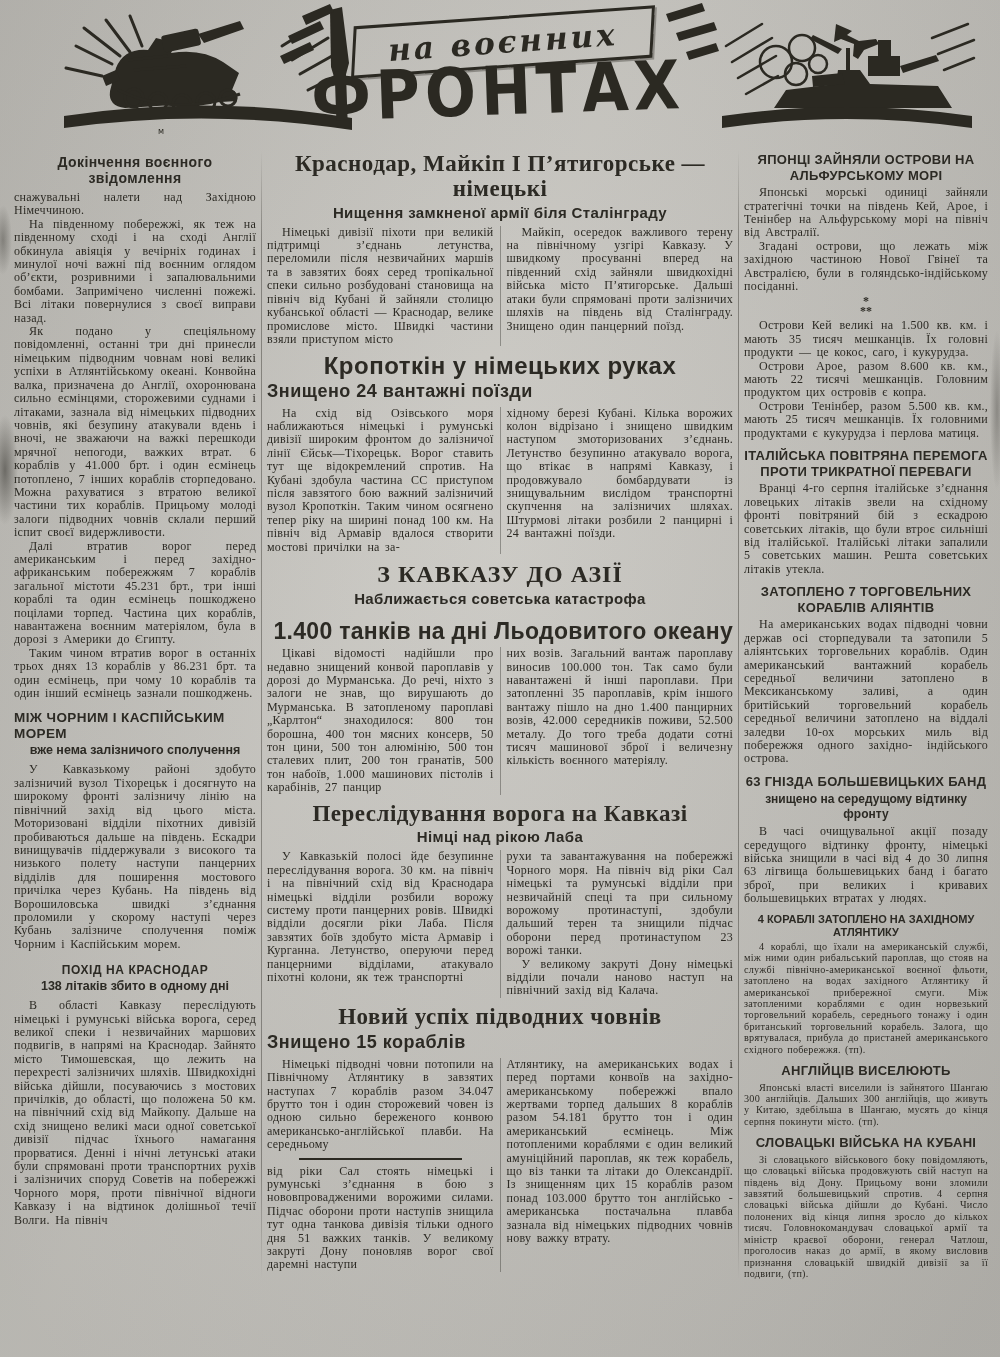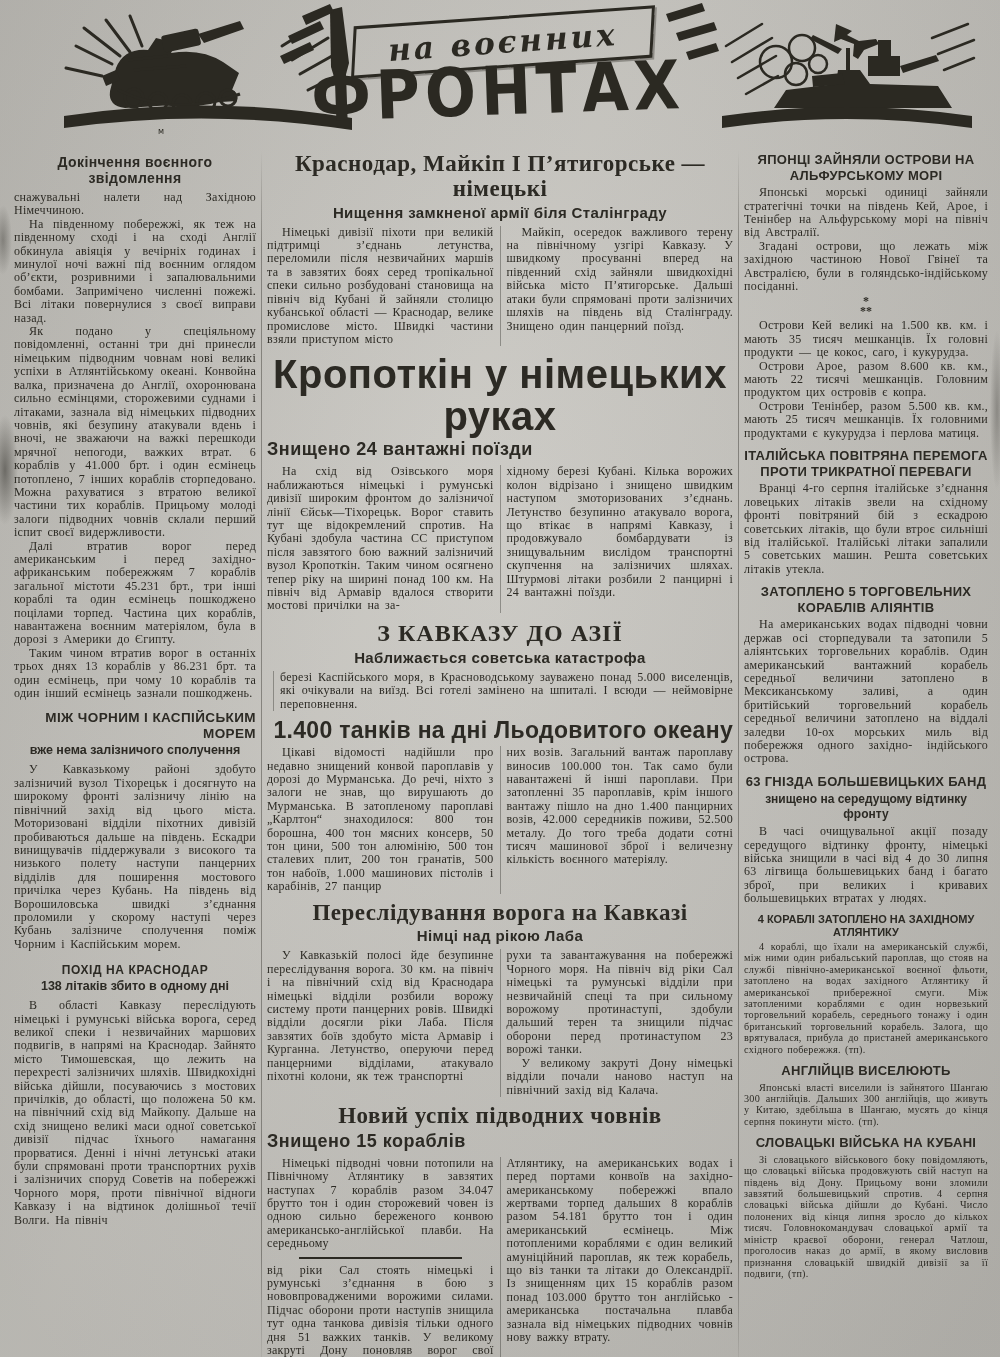--- a/index.html
+++ b/index.html
@@ -38,31 +38,31 @@
   .c3{flex:1;min-width:0;}
 
   p.b{margin:0;font-size:12px;line-height:13.4px;text-align:justify;text-indent:15px;
       letter-spacing:.25px;word-spacing:2.2px;}
   p.cont{text-indent:0;}
   p.small{font-size:10.2px;line-height:11.4px;word-spacing:1.4px;}
 
   .c1h1{margin:4px 0 5px;font-family:"Liberation Sans", sans-serif;font-weight:bold;
         font-size:14px;text-align:center;letter-spacing:.4px;}
   .c1h2{margin:10px 0 0;font-family:"Liberation Sans", sans-serif;font-weight:bold;
-        font-size:13.5px;text-align:right;line-height:1.15;letter-spacing:.4px;}
+        font-size:13.5px;text-align:left;line-height:1.15;letter-spacing:.4px;}
   .c1sub{margin:2px 0 6px;font-family:"Liberation Sans", sans-serif;font-weight:bold;
         font-size:12.5px;text-align:center;}
   .c1h3{margin:12px 0 0;font-family:"Liberation Sans", sans-serif;font-weight:bold;
         font-size:12px;text-align:center;letter-spacing:.6px;}
 
   .art{margin-bottom:7px;}
   .hlserif{margin:2px 0 0;font-weight:bold;font-size:23px;text-align:center;
         letter-spacing:.5px;line-height:1.08;}
   .hlsans{margin:2px 0 0;font-family:"Liberation Sans", sans-serif;font-weight:bold;
-        font-size:40px;text-align:center;letter-spacing:.5px;line-height:1.05;}
+        font-size:24px;text-align:center;letter-spacing:.5px;line-height:1.05;}
   .hlsans2{margin:2px 0 0;font-family:"Liberation Sans", sans-serif;font-weight:bold;
         font-size:23px;text-align:right;letter-spacing:.3px;line-height:1.05;}
   .hlcaps{margin:2px 0 0;font-weight:bold;font-size:24px;text-align:center;letter-spacing:1px;}
   .subsans{margin:2px 0 5px;font-family:"Liberation Sans", sans-serif;font-weight:bold;
         font-size:15px;text-align:center;letter-spacing:.4px;}
   .subsansL{margin:2px 0 5px;font-family:"Liberation Sans", sans-serif;font-weight:bold;
         font-size:18px;text-align:left;letter-spacing:.5px;}
   .twocol{display:flex;}
   .sc{flex:1;min-width:0;}
   .scr{width:1px;background:rgba(30,28,22,.35);margin:0 6px;}
@@ -195,23 +195,20 @@
               <p class="b cont">хідному березі Кубані. Кілька ворожих колон відрізано і знищено швидким наступом змоторизованих з’єднань. Летунство безупинно атакувало ворога, що втікає в напрямі Кавказу, і продовжувало бомбардувати із знищувальним вислідом транспортні скупчення на залізничих шляхах. Штурмові літаки розбили 2 панцирні і 24 вантажні поїзди.</p>
             </div>
         </div>
       </article>
 
       <article class="art">
         <h2 class="hlcaps">З КАВКАЗУ ДО АЗІЇ</h2>
         <h3 class="subsans">Наближається советська катастрофа</h3>
         <div class="twocol">
           <div class="scr"></div>
-          <div class="sc">
-              <p class="b cont">березі Каспійського моря, в Красноводському зауважено понад 5.000 виселенців, які очікували на виїзд. Всі готелі замінено на шпиталі. І всюди — неймовірне переповнення.</p>
-            </div>
         </div>
       </article>
 
       <article class="art">
         <h2 class="hlsans2">1.400 танків на дні Льодовитого океану</h2>
         <div class="twocol" style="margin-top:4px">
           <div class="sc">
               <p class="b">Цікаві відомості надійшли про недавно знищений конвой пароплавів у дорозі до Мурманська. До речі, ніхто з залоги не знав, що вирушають до Мурманська. В затопленому пароплаві „Карлтон“ знаходилося: 800 тон борошна, 400 тон мясних консерв, 50 тон цини, 500 тон алюмінію, 500 тон сталевих плит, 200 тон гранатів, 500 тон набоїв, 1.000 машинових пістолів і карабінів, 27 панцир</p>
             </div>
           <div class="scr"></div>
@@ -262,21 +259,21 @@
       <p class="b">Згадані острови, що лежать між західною частиною Нової Гвінеї та Австралією, були в голяндсько-індійському посіданні.</p>
       <div class="starsep" style="white-space:pre-line">*
 **</div>
       <p class="b">Острови Кей великі на 1.500 кв. км. і мають 35 тисяч мешканців. Їх головні продукти — це кокос, саго, і кукурудза.</p>
       <p class="b">Острови Арое, разом 8.600 кв. км., мають 22 тисячі мешканців. Головним продуктом цих островів є копра.</p>
       <p class="b">Острови Тенінбер, разом 5.500 кв. км., мають 25 тисяч мешканців. Їх головними продуктами є кукурудза і перлова матиця.</p>
 
       <h3 class="c3h">ІТАЛІЙСЬКА ПОВІТРЯНА ПЕРЕМОГА ПРОТИ ТРИКРАТНОЇ ПЕРЕВАГИ</h3>
       <p class="b">Вранці 4-го серпня італійське з’єднання ловецьких літаків звели на східному фронті повітряний бій з ескадрою советських літаків, що були втроє сильніші від італійської. Італійські літаки запалили 5 советських машин. Решта советських літаків утекла.</p>
 
-      <h3 class="c3h">ЗАТОПЛЕНО 5 ТОРГОВЕЛЬНИХ КОРАБЛІВ АЛІЯНТІВ</h3>
+      <h3 class="c3h">ЗАТОПЛЕНО 7 ТОРГОВЕЛЬНИХ КОРАБЛІВ АЛІЯНТІВ</h3>
       <p class="b">На американських водах підводні човни держав осі сторпедували та затопили 5 аліянтських торговельних кораблів. Один американський вантажний корабель середньої величини затоплено в Мексиканському заливі, а один бритійський торговельний корабель середньої величини затоплено на віддалі заледви 10-ох морських миль від побережжя одного західно- індійського острова.</p>
 
       <h3 class="c3h">63 ГНІЗДА БОЛЬШЕВИЦЬКИХ БАНД</h3>
       <h4 class="c3sub">знищено на середущому відтинку фронту</h4>
       <p class="b">В часі очищувальної акції позаду середущого відтинку фронту, німецькі війська знищили в часі від 4 до 30 липня 63 лігвища большевицьких банд і багато зброї, при великих і кривавих большевицьких втратах у людях.</p>
 
       <h3 class="c3hsm">4 КОРАБЛІ ЗАТОПЛЕНО НА ЗАХІДНОМУ АТЛЯНТИКУ</h3>
       <p class="b small">4 кораблі, що їхали на американській службі, між ними один рибальський пароплав, що стояв на службі північно-американської воєнної фльоти, затоплено на водах західного Атлянтику й американської прибережної смуги. Між затопленими кораблями є один норвезький торговельний корабель, середнього тонажу і один британський торговельний корабель. Залога, що врятувалася, прибула до пристаней американського східного побережжя. (тп).</p>
 
       <h3 class="c3h">АНГЛІЙЦІВ ВИСЕЛЮЮТЬ</h3>

